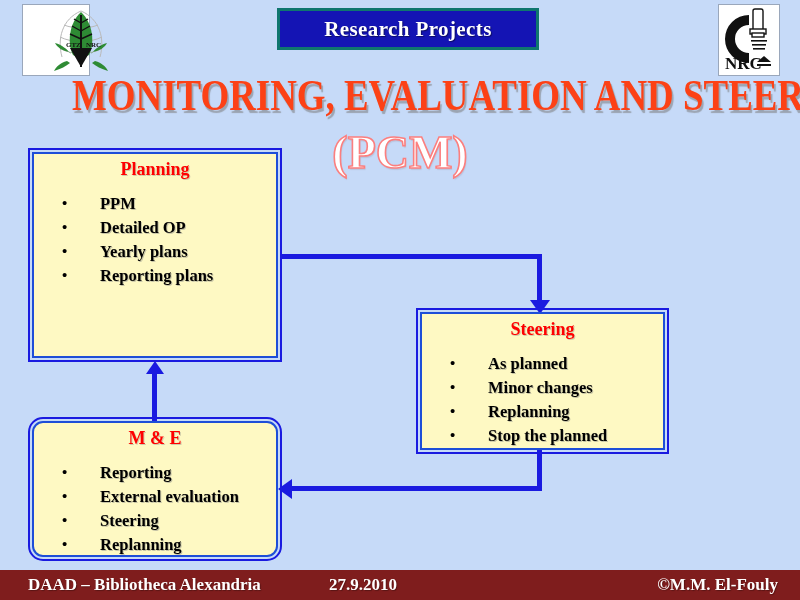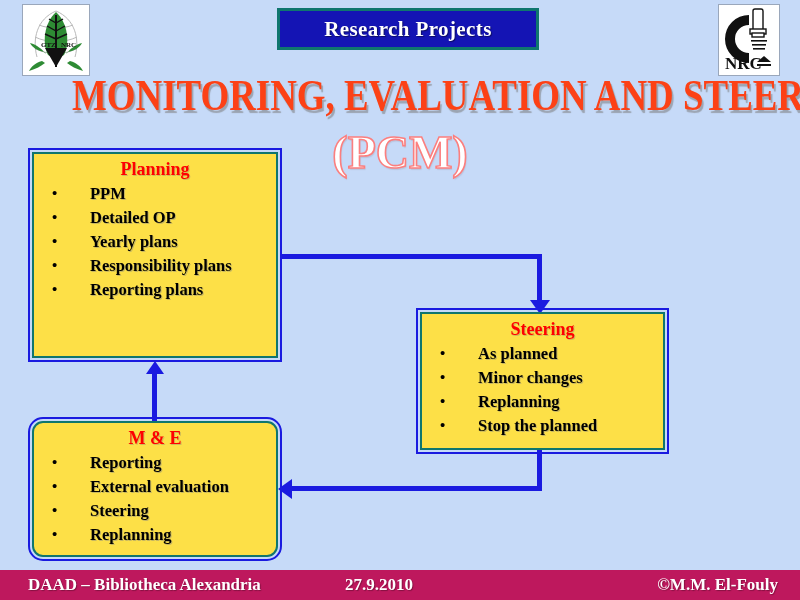--- a/index.html
+++ b/index.html
@@ -25,21 +25,21 @@
 
   
   .logo-box {
     position: absolute;
     background: #ffffff;
     border: 1px solid #9aa7bb;
     box-sizing: border-box;
   }
   #logo-left {
     left: 22px; top: 4px;
-    width: 68px; height: 72px;
+    width: 68px; height: 72px; padding-left: 25px;
   }
   #logo-right {
     left: 718px; top: 4px;
     width: 62px; height: 72px;
   }
 
   
   #header-banner {
     position: absolute;
     left: 277px; top: 8px;
@@ -85,39 +85,39 @@
     font-size: 46px;
     line-height: 54px;
     color: #ffffff;
     -webkit-text-stroke: 1.6px #fb7f7f;
     text-shadow: 1px 2px 1px rgba(170,170,190,.45);
   }
 
   
   .cbox {
     position: absolute;
-    background: #fde047;
-    border: 2px solid #0f766e;
+    background: #fef9c3;
+    border: 2px solid #1d4ed8;
     outline: 2px solid #1a1ae0;
     outline-offset: 2px;
     box-sizing: border-box;
     z-index: 5;
   }
   .cbox .bhead {
     text-align: center;
     color: #ff0000;
     font-weight: bold;
     font-size: 18px;
     font-family: "Liberation Serif", serif;
     text-shadow: 1px 1px 0 rgba(120,120,120,.35);
     margin: 5px 0 2px 0;
   }
   .cbox ul {
     list-style: none;
-    margin: 2px;
+    margin: 12px;
     padding: 0 4px 0 8px;
   }
   .cbox ul li {
     position: relative;
     font-size: 16.5px;
     line-height: 24px;
     font-weight: bold;
     color: #000000;
     font-family: "Liberation Serif", serif;
     padding-left: 46px;
@@ -177,28 +177,28 @@
 
   
   #c3-v { left: 152px; top: 368px; width: 5px; height: 53px; }
   #c3-head { left: 145.5px; top: 361px; }
 
   
   #footer {
     position: absolute;
     left: 0; top: 570px;
     width: 800px; height: 30px;
-    background: #be185d;
+    background: #7f1d1d;
     color: #ffffff;
     font-family: "Liberation Serif", serif;
     font-weight: bold;
     font-size: 17px;
   }
   #footer .f-left  { position: absolute; left: 28px;  top: 5px; text-shadow: 1px 1px 1px rgba(0,0,0,.3); }
-  #footer .f-mid   { position: absolute; left: 345px; top: 5px; text-shadow: 1px 1px 1px rgba(0,0,0,.3); }
+  #footer .f-mid   { position: absolute; left: 329px; top: 5px; text-shadow: 1px 1px 1px rgba(0,0,0,.3); }
   #footer .f-right { position: absolute; right: 22px; top: 5px; text-shadow: 1px 1px 1px rgba(0,0,0,.3); }
 </style>
 </head>
 <body>
 
 <div id="slide">
 
   <div class="logo-box" id="logo-left">
     <svg width="66" height="70" viewBox="0 0 66 70">
       <g stroke="#b9b9b9" stroke-width="1" fill="none">
@@ -251,21 +251,20 @@
 
   <div id="main-title">MONITORING, EVALUATION AND STEERING</div>
   <div id="sub-title">(PCM)</div>
 
   <div class="cbox" id="box-planning">
     <div class="bhead">Planning</div>
     <ul>
       <li>PPM</li>
       <li>Detailed OP</li>
       <li>Yearly plans</li>
-      <li>Responsibility plans</li>
       <li>Reporting plans</li>
     </ul>
   </div>
 
   <div class="cbox" id="box-steering">
     <div class="bhead">Steering</div>
     <ul>
       <li>As planned</li>
       <li>Minor changes</li>
       <li>Replanning</li>

